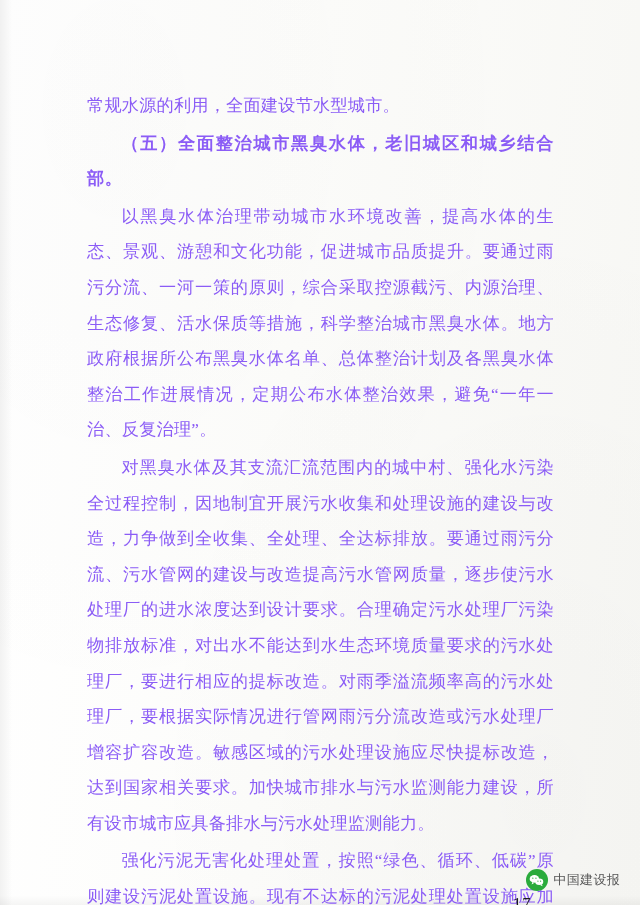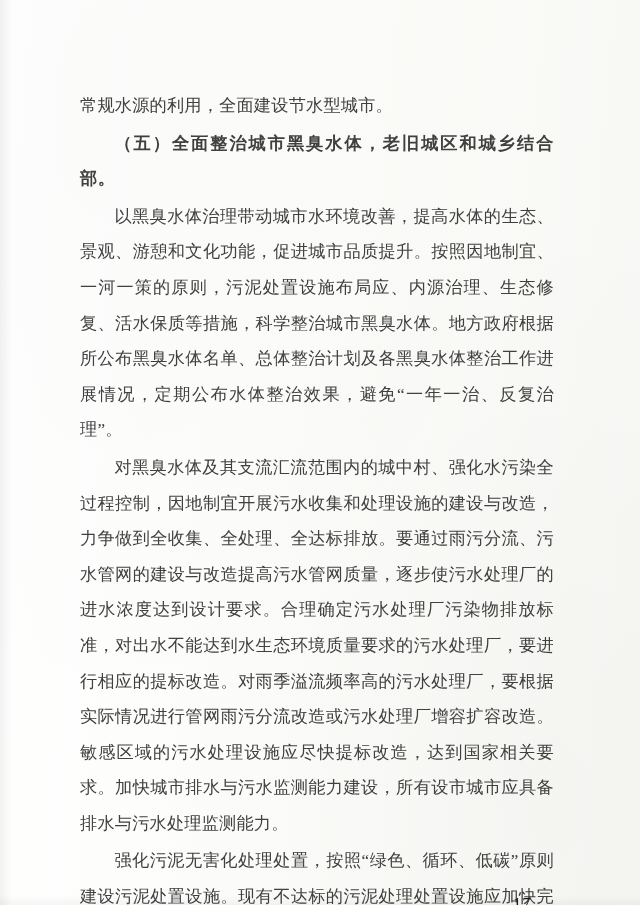--- a/index.html
+++ b/index.html
@@ -31,24 +31,24 @@
       linear-gradient(95deg, #ffffff 0%, #fcfcfa 45%, #f7f7f4 100%);
     pointer-events: none;
   }
   .content {
     position: absolute;
     left: 76px;
     top: 88px;
     width: 478px;
   }
   p {
-    margin: 0 0 2px 4px;
+    margin: 0 0 2px 11px;
     font-size: 17.2px;
     line-height: 35.6px;
-    color: #404040;
+    color: #8b5cf6;
     text-align: justify;
     text-justify: inter-character;
     letter-spacing: 0.2px;
     font-family: "Liberation Serif", "DejaVu Serif", serif;
   }
   p.indent {
     text-indent: 2em;
   }
   p.heading {
     text-indent: 2em;
@@ -118,20 +118,35 @@
 <body>
 
 <div class="page">
   <div class="paper-texture"></div>
   <div class="edge-shadow-left"></div>
   <div class="edge-shadow-bottom"></div>
 
   <div class="content">
     <p class="plain">常规水源的利用，全面建设节水型城市。</p>
     <p class="heading">（五）全面整治城市黑臭水体，老旧城区和城乡结合部。</p>
-    <p class="indent">以黑臭水体治理带动城市水环境改善，提高水体的生态、景观、游憩和文化功能，促进城市品质提升。按照因地制宜、一河一策的原则，污泥处置设施布局应、内源治理、生态修复、活水保质等措施，科学整治城市黑臭水体。地方政府根据所公布黑臭水体名单、总体整治计划及各黑臭水体整治工作进展情况，定期公布水体整治效果，避免“一年一治、反复治理”。</p>
+    <p class="indent">以黑臭水体治理带动城市水环境改善，提高水体的生态、景观、游憩和文化功能，促进城市品质提升。要通过雨污分流、一河一策的原则，综合采取控源截污、内源治理、生态修复、活水保质等措施，科学整治城市黑臭水体。地方政府根据所公布黑臭水体名单、总体整治计划及各黑臭水体整治工作进展情况，定期公布水体整治效果，避免“一年一治、反复治理”。</p>
     <p class="indent">对黑臭水体及其支流汇流范围内的城中村、强化水污染全过程控制，因地制宜开展污水收集和处理设施的建设与改造，力争做到全收集、全处理、全达标排放。要通过雨污分流、污水管网的建设与改造提高污水管网质量，逐步使污水处理厂的进水浓度达到设计要求。合理确定污水处理厂污染物排放标准，对出水不能达到水生态环境质量要求的污水处理厂，要进行相应的提标改造。对雨季溢流频率高的污水处理厂，要根据实际情况进行管网雨污分流改造或污水处理厂增容扩容改造。敏感区域的污水处理设施应尽快提标改造，达到国家相关要求。加快城市排水与污水监测能力建设，所有设市城市应具备排水与污水处理监测能力。</p>
     <p class="indent">强化污泥无害化处理处置，按照“绿色、循环、低碳”原则建设污泥处置设施。现有不达标的污泥处理处置设施应加快完成达标改造，优先解决污泥产生量大、存在二次污染隐患地区的污泥处置问题。污泥处置设施布局应“集散结合、适当集中”，</p>
 
     <div class="page-number">— 17 —</div>
   </div>
 
+  <div class="footer-badge">
+    <span class="wechat-logo">
+      <svg width="15" height="13" viewBox="0 0 24 20" xmlns="http://www.w3.org/2000/svg">
+        <ellipse cx="8.6" cy="7.4" rx="7.6" ry="6.2" fill="#ffffff"></ellipse>
+        <polygon points="5.2,12.4 4.2,16.2 8.2,13.8" fill="#ffffff"></polygon>
+        <circle cx="6.1" cy="6.2" r="1.05" fill="#2aab3c"></circle>
+        <circle cx="11.1" cy="6.2" r="1.05" fill="#2aab3c"></circle>
+        <ellipse cx="16.4" cy="12.0" rx="6.4" ry="5.3" fill="#ffffff"></ellipse>
+        <polygon points="20.6,15.8 21.6,19.2 17.8,17.0" fill="#ffffff"></polygon>
+        <circle cx="14.3" cy="11.0" r="0.9" fill="#2aab3c"></circle>
+        <circle cx="18.6" cy="11.0" r="0.9" fill="#2aab3c"></circle>
+      </svg>
+    </span>
+    <span class="footer-text">中国建设报</span>
+  </div>
 </div>
 
 </body></html>

